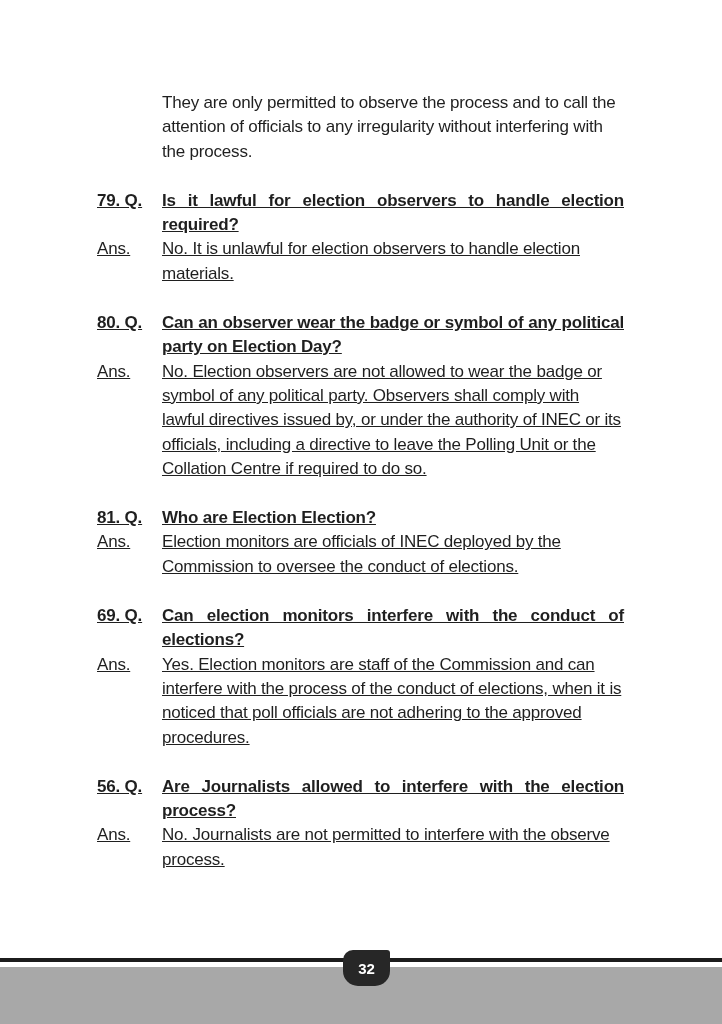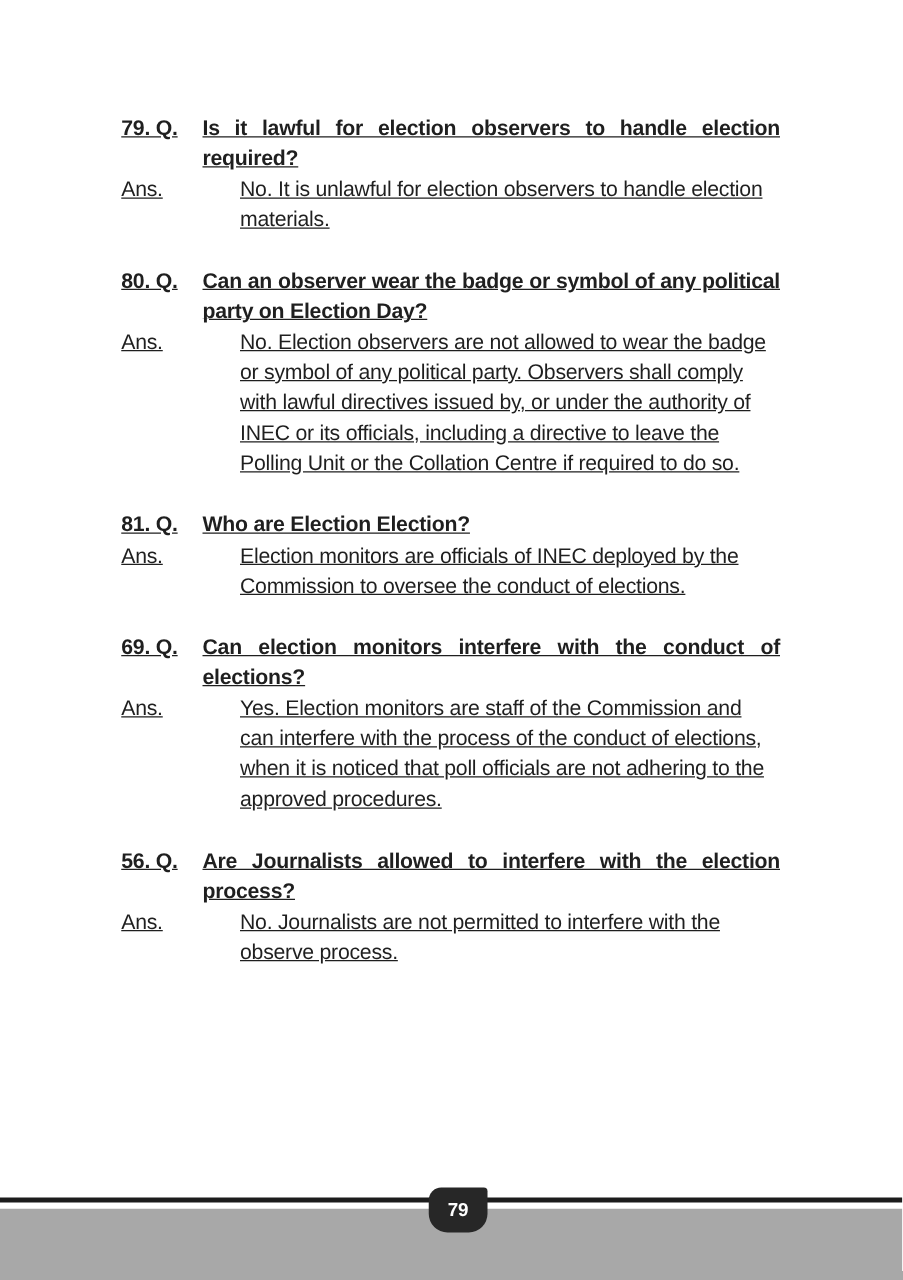--- a/index.html
+++ b/index.html
@@ -44,21 +44,20 @@
     font-weight: 700;
   }
   .qtext {
     flex: 1;
     font-weight: 700;
     text-align: justify;
   }
   .atext {
     flex: 1;
     text-align: left;
-    margin-left: 30px;
   }
   .footer-rule {
     position: absolute;
     left: 0;
     top: 958px;
     width: 100%;
     height: 4px;
     background: var(--rule, #1f1f1f);
     z-index: 2;
   }
@@ -88,20 +87,21 @@
     letter-spacing: 0;
     z-index: 3;
   }
 </style>
 </head>
 <body>
 
 <div class="page">
   <div class="content">
 
+    <p class="intro">They are only permitted to observe the process and to call the attention of officials to any irregularity without interfering with the process.</p>
 
     <div class="qa">
       <div class="row">
         <span class="gutter qnum">79. Q.</span>
         <span class="qtext">Is it lawful for election observers to handle election required?</span>
       </div>
       <div class="row">
         <span class="gutter">Ans.</span>
         <span class="atext">No. It is unlawful for election observers to handle election materials.</span>
       </div>
@@ -149,15 +149,15 @@
         <span class="gutter">Ans.</span>
         <span class="atext">No. Journalists are not permitted to interfere with the observe process.</span>
       </div>
     </div>
 
   </div>
 
   <div class="footer-rule"></div>
   <div class="footer-bar"></div>
   <div class="page-badge">
-    <span>79</span>
+    <span>32</span>
   </div>
 </div>
 
 </body></html>

